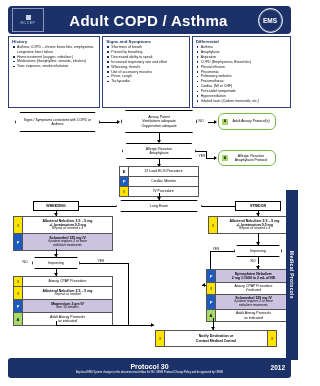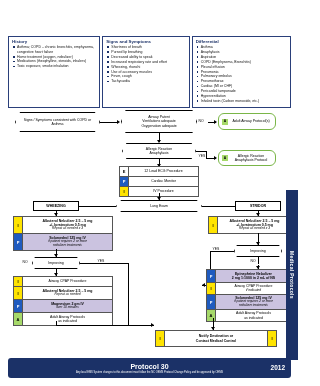--- a/index.html
+++ b/index.html
@@ -88,20 +88,30 @@
   .foot-center{text-align:center;color:#fff;}
   .foot-title{font-size:7px;font-weight:bold;}
   .foot-sub{font-size:2.6px;margin-top:1px;}
   .foot-year{position:absolute;right:6px;top:6px;color:#fff;font-size:6.5px;font-weight:bold;}
 </style>
 </head>
 <body>
 
 <div class="page">
 
+  <div class="header">
+    <div class="logo-left">
+      <div class="sq"></div>
+      <div class="tx">NCCEP</div>
+    </div>
+    <div class="hdr-title">Adult COPD / Asthma</div>
+    <div class="logo-right">
+      <div class="seal">EMS</div>
+    </div>
+  </div>
 
   <div class="info">
 
     <div class="col c1">
       <h4>History</h4>
       <ul>
         <li>Asthma; COPD – chronic bronchitis, emphysema, congestive heart failure</li>
         <li>Home treatment (oxygen, nebulizer)</li>
         <li>Medications (theophylline, steroids, inhalers)</li>
         <li>Toxic exposure, smoke inhalation</li>

